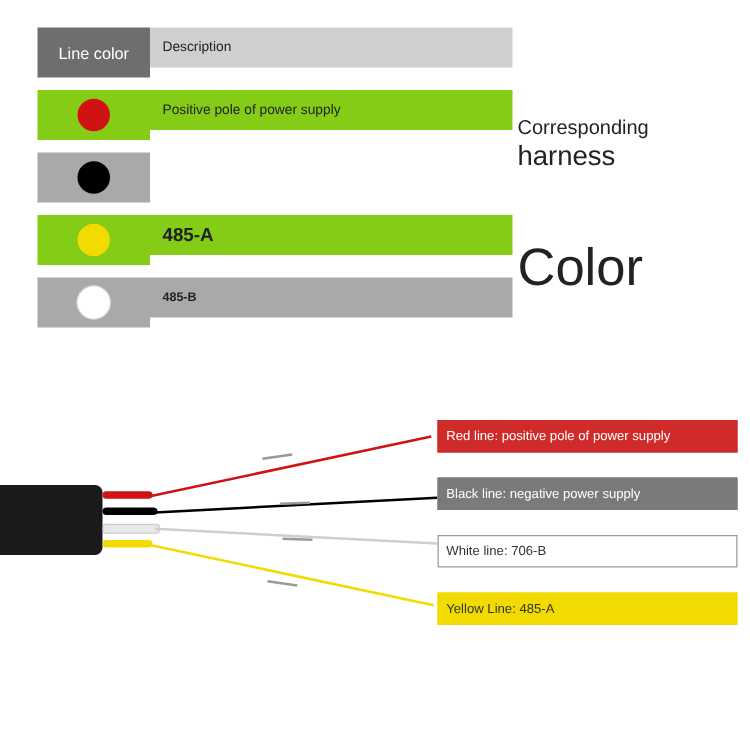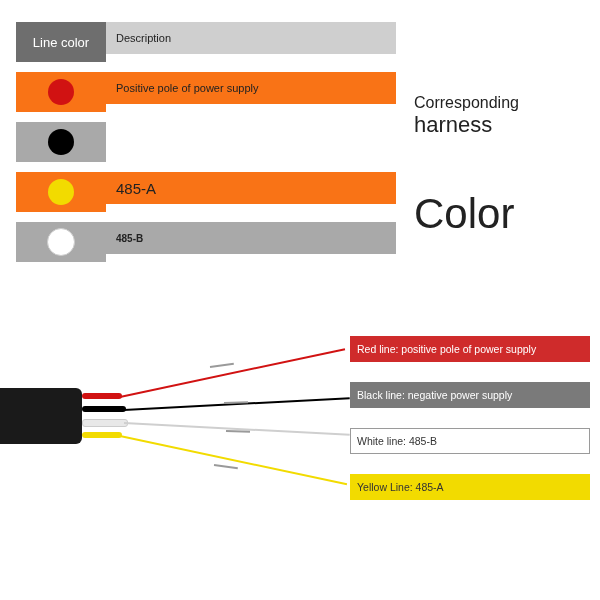--- a/index.html
+++ b/index.html
@@ -1,24 +1,24 @@
 <!DOCTYPE html>
 <html><head>
 <meta charset="utf-8">
 <style>
   html,body{margin:0;padding:0;width:600px;height:600px;background:#fff;font-family:Arial,Helvetica,sans-serif;overflow:hidden}
   .stage{position:relative;width:600px;height:600px}
 
   
-  .row{position:absolute;left:16px;height:40px;display:flex;align-items:stretch}
+  .row{position:absolute;left:30px;height:40px;display:flex;align-items:stretch}
   .cell-left{width:90px;display:flex;align-items:center;justify-content:center}
   .cell-right{height:32px;display:flex;align-items:center;padding-left:10px;font-size:11px;color:#222}
   .hdr-left{background:#6e6e6e;color:#fff;font-size:13px}
   .hdr-right{background:#cfcfcf}
-  .gray-a{background:#f97316}
+  .gray-a{background:#84cc16}
   .gray-b{background:#a9a9a9}
   .dot{width:26px;height:26px;border-radius:50%}
 
   
   .side{position:absolute;left:414px;color:#222}
 
   
   .sheath{position:absolute;left:0;top:388px;width:82px;height:56px;background:#1a1a1a;border-top-right-radius:6px;border-bottom-right-radius:6px}
   .stub{position:absolute;height:6px;border-radius:3px}
   .wire{position:absolute;height:2px;transform-origin:left center}
@@ -47,21 +47,21 @@
   <div class="row" style="top:122px">
     <div class="cell-left gray-b">
       <div class="dot" style="background:#000000"></div>
     </div>
   </div>
 
   <div class="row" style="top:172px">
     <div class="cell-left gray-a">
       <div class="dot" style="background:#f2db00"></div>
     </div>
-    <div class="cell-right gray-a" style="width:280px;font-size:15px;font-weight:400">485-A</div>
+    <div class="cell-right gray-a" style="width:280px;font-size:15px;font-weight:700">485-A</div>
   </div>
 
   <div class="row" style="top:222px">
     <div class="cell-left gray-b">
       <div class="dot" style="border:1px solid #ccc;background:#ffffff;border:1px solid #ccc"></div>
     </div>
     <div class="cell-right gray-b" style="width:280px;font-size:10px;font-weight:700">485-B</div>
   </div>
 
   <div class="side" style="top:94px;font-size:16px">Corresponding</div>
@@ -82,16 +82,16 @@
   <div class="tip" style="left:224px;top:402px;transform:rotate(-2deg)"></div>
 
   <div class="wire" style="left:124px;top:422px;width:226px;background:#cfcfcf;transform:rotate(3deg)"></div>
   <div class="tip" style="left:226px;top:430px;transform:rotate(2deg)"></div>
 
   <div class="wire" style="left:120px;top:435px;width:232px;background:#f2db00;transform:rotate(12deg)"></div>
   <div class="tip" style="left:214px;top:464px;transform:rotate(8deg)"></div>
 
   <div class="lbl" style="top:336px;top:336px;background:#cf2b2b;border-color:#cf2b2b;color:#ffffff">Red line: positive pole of power supply</div>
   <div class="lbl" style="top:382px;top:382px;background:#7a7a7a;border-color:#7a7a7a;color:#ffffff">Black line: negative power supply</div>
-  <div class="lbl" style="top:428px;top:428px;background:#ffffff;border-color:#9a9a9a;color:#333333">White line: 485-B</div>
+  <div class="lbl" style="top:428px;top:428px;background:#ffffff;border-color:#9a9a9a;color:#333333">White line: 706-B</div>
   <div class="lbl" style="top:474px;top:474px;background:#f2db00;border-color:#f2db00;color:#333333">Yellow Line: 485-A</div>
 
 </div>
 
 </body></html>

